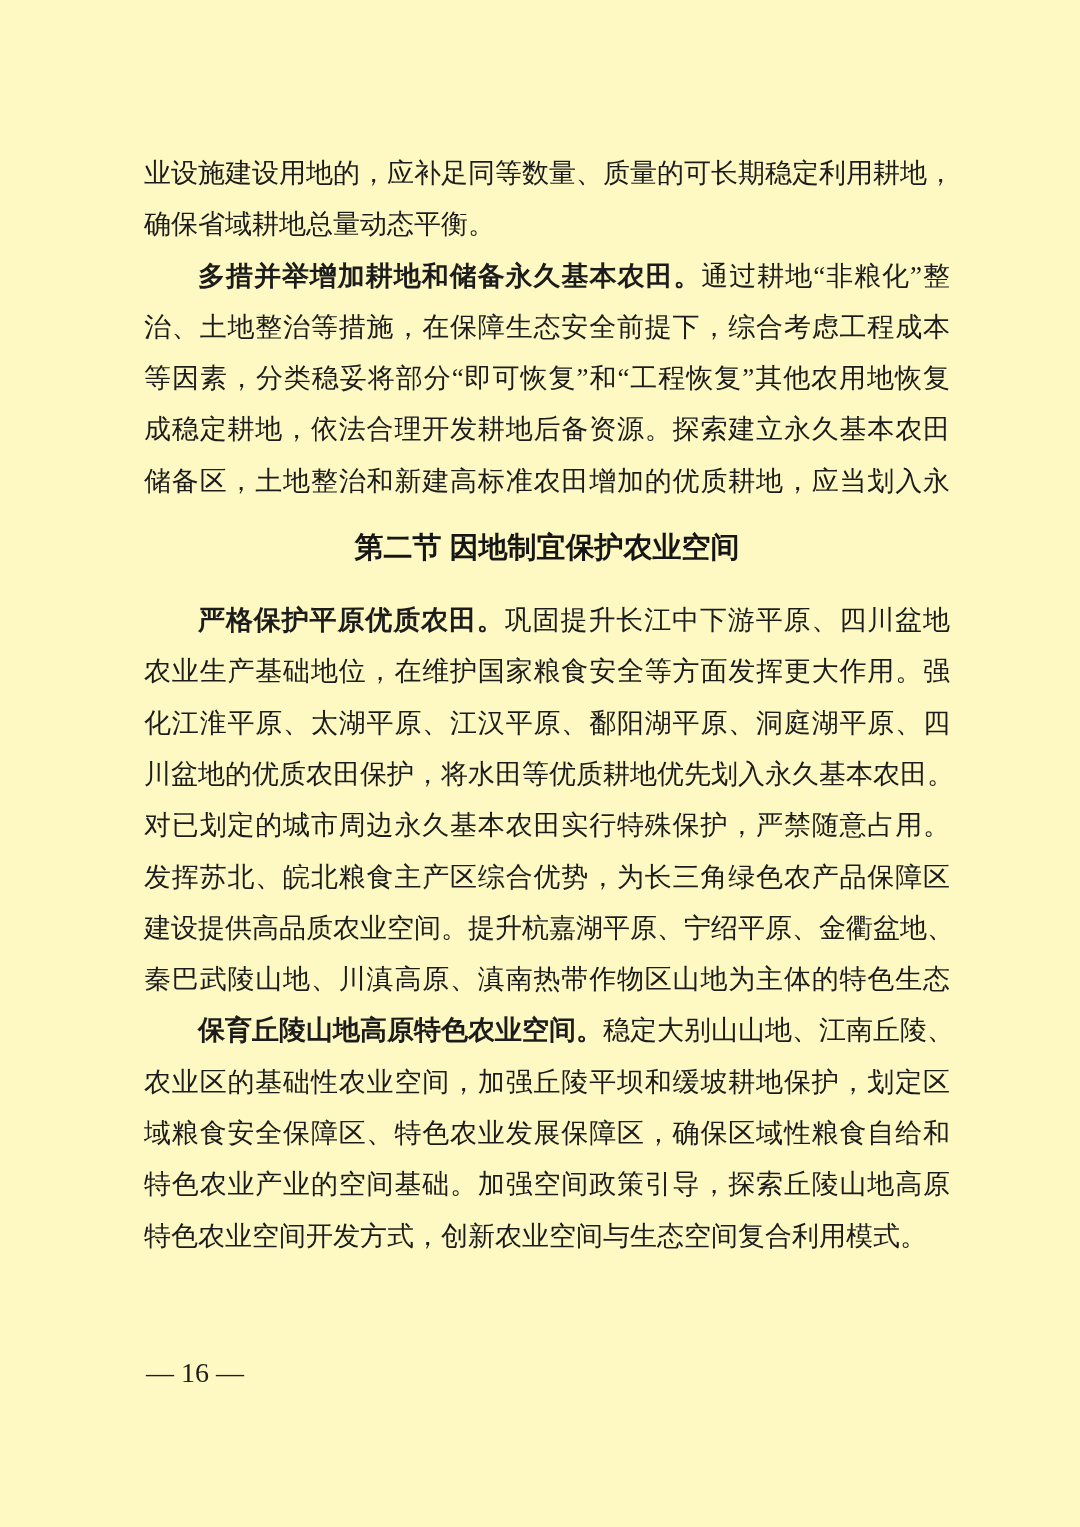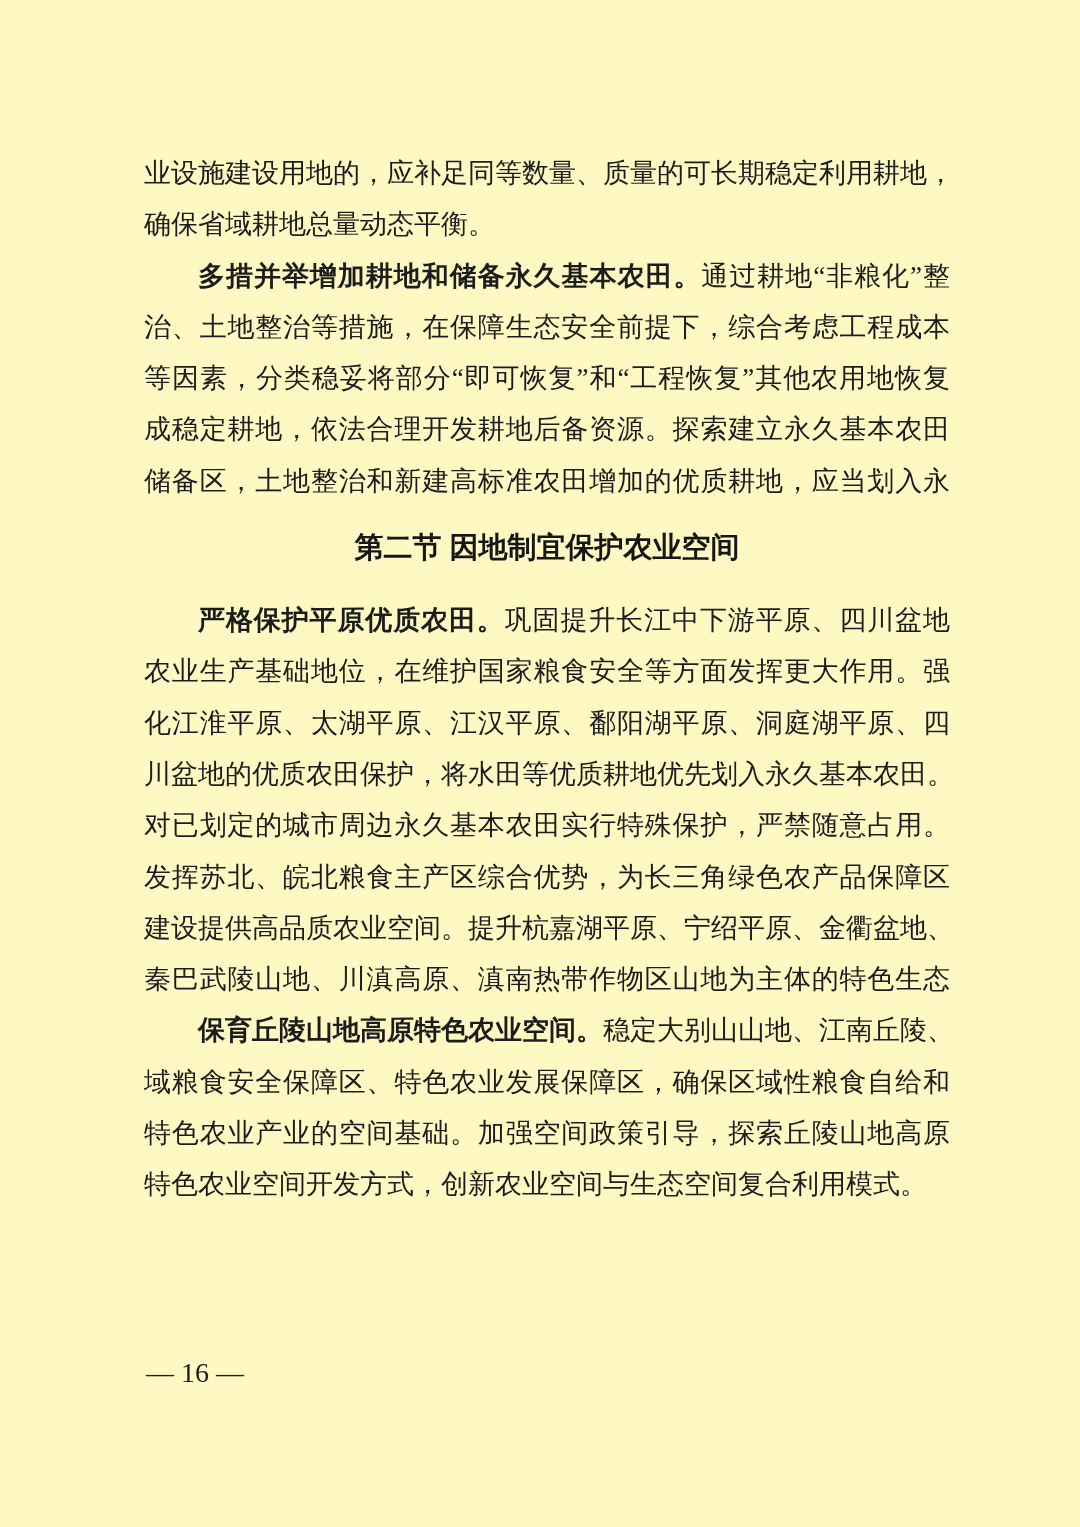--- a/index.html
+++ b/index.html
@@ -80,18 +80,19 @@
       <div class="heading">第二节 因地制宜保护农业空间</div>
       <div class="line indent"><span class="b">严格保护平原优质农田。</span><span>巩固提升长江中下游平原、四川盆地</span></div>
       <div class="line"><span>农业生产基础地位，在维护国家粮食安全等方面发挥更大作用。强</span></div>
       <div class="line"><span>化江淮平原、太湖平原、江汉平原、鄱阳湖平原、洞庭湖平原、四</span></div>
       <div class="line"><span>川盆地的优质农田保护，将水田等优质耕地优先划入永久基本农田。</span></div>
       <div class="line"><span>对已划定的城市周边永久基本农田实行特殊保护，严禁随意占用。</span></div>
       <div class="line"><span>发挥苏北、皖北粮食主产区综合优势，为长三角绿色农产品保障区</span></div>
       <div class="line"><span>建设提供高品质农业空间。提升杭嘉湖平原、宁绍平原、金衢盆地、</span></div>
       <div class="line"><span>秦巴武陵山地、川滇高原、滇南热带作物区山地为主体的特色生态</span></div>
       <div class="line indent"><span class="b">保育丘陵山地高原特色农业空间。</span><span>稳定大别山山地、江南丘陵、</span></div>
+      <div class="line"><span>农业区的基础性农业空间，加强丘陵平坝和缓坡耕地保护，划定区</span></div>
       <div class="line"><span>域粮食安全保障区、特色农业发展保障区，确保区域性粮食自给和</span></div>
       <div class="line"><span>特色农业产业的空间基础。加强空间政策引导，探索丘陵山地高原</span></div>
       <div class="line last"><span>特色农业空间开发方式，创新农业空间与生态空间复合利用模式。</span></div>
     </div>
   <div class="footer">— 16 —</div>
 </div>
 
 </body></html>

